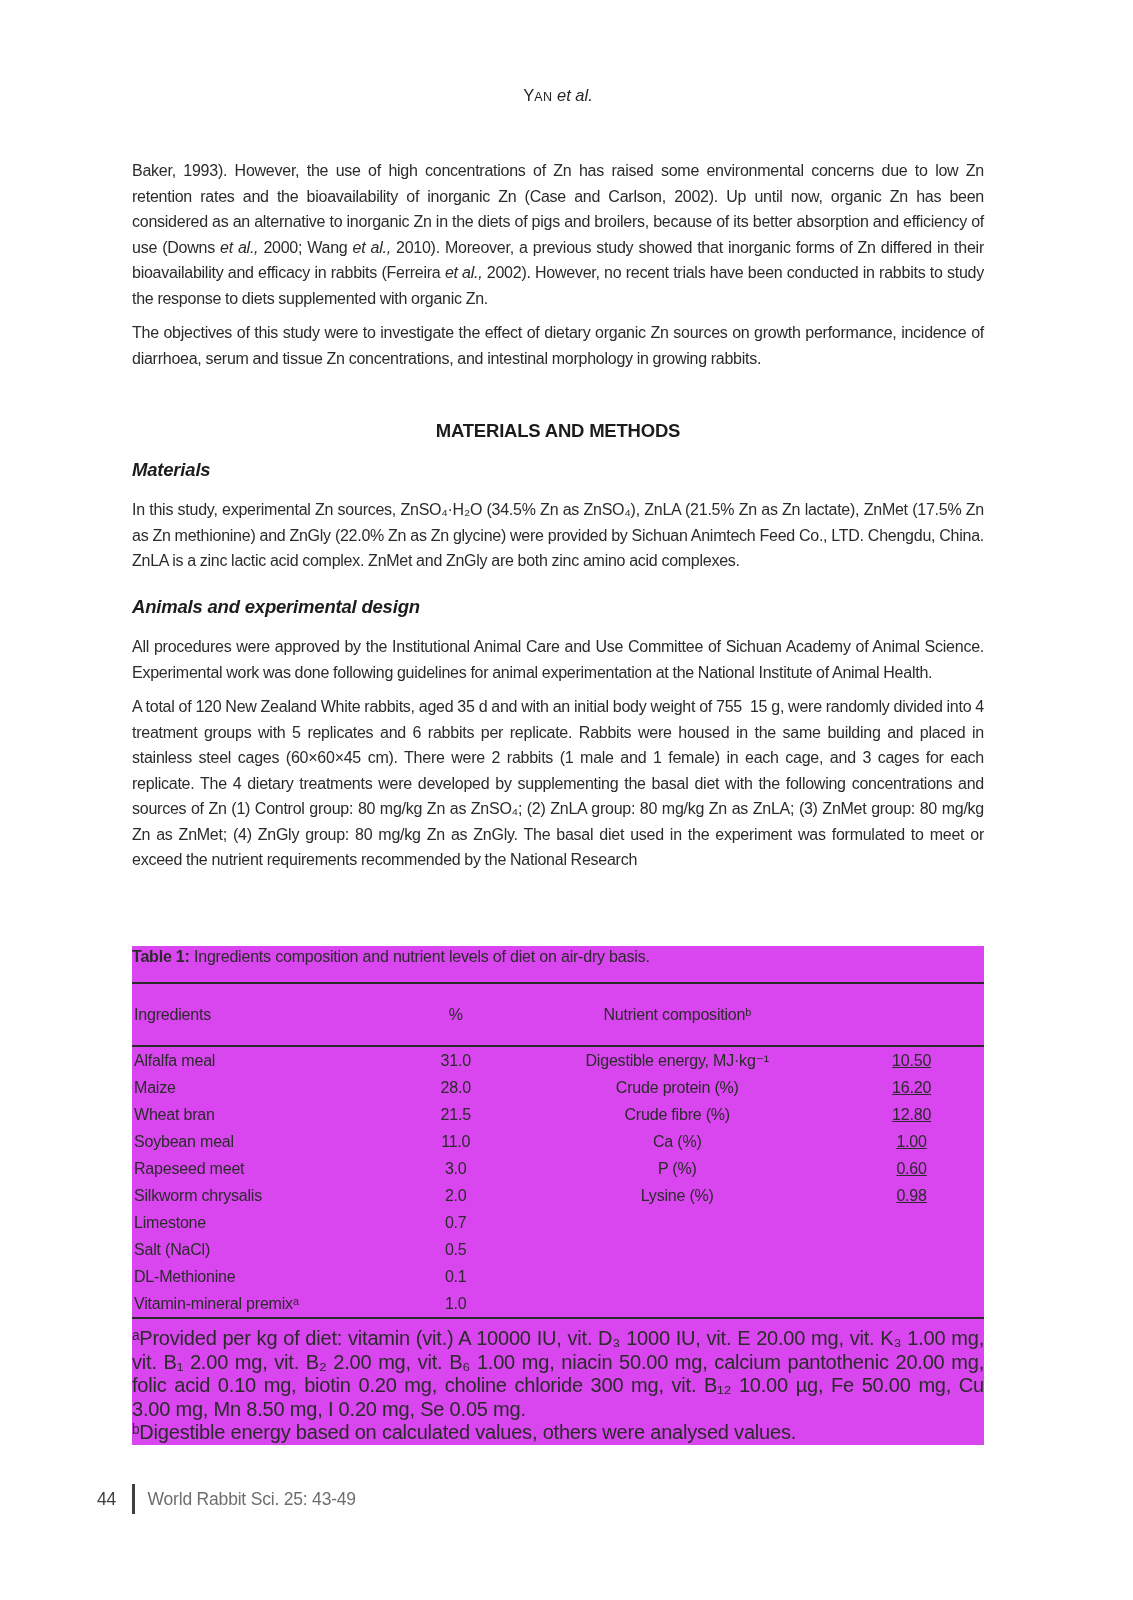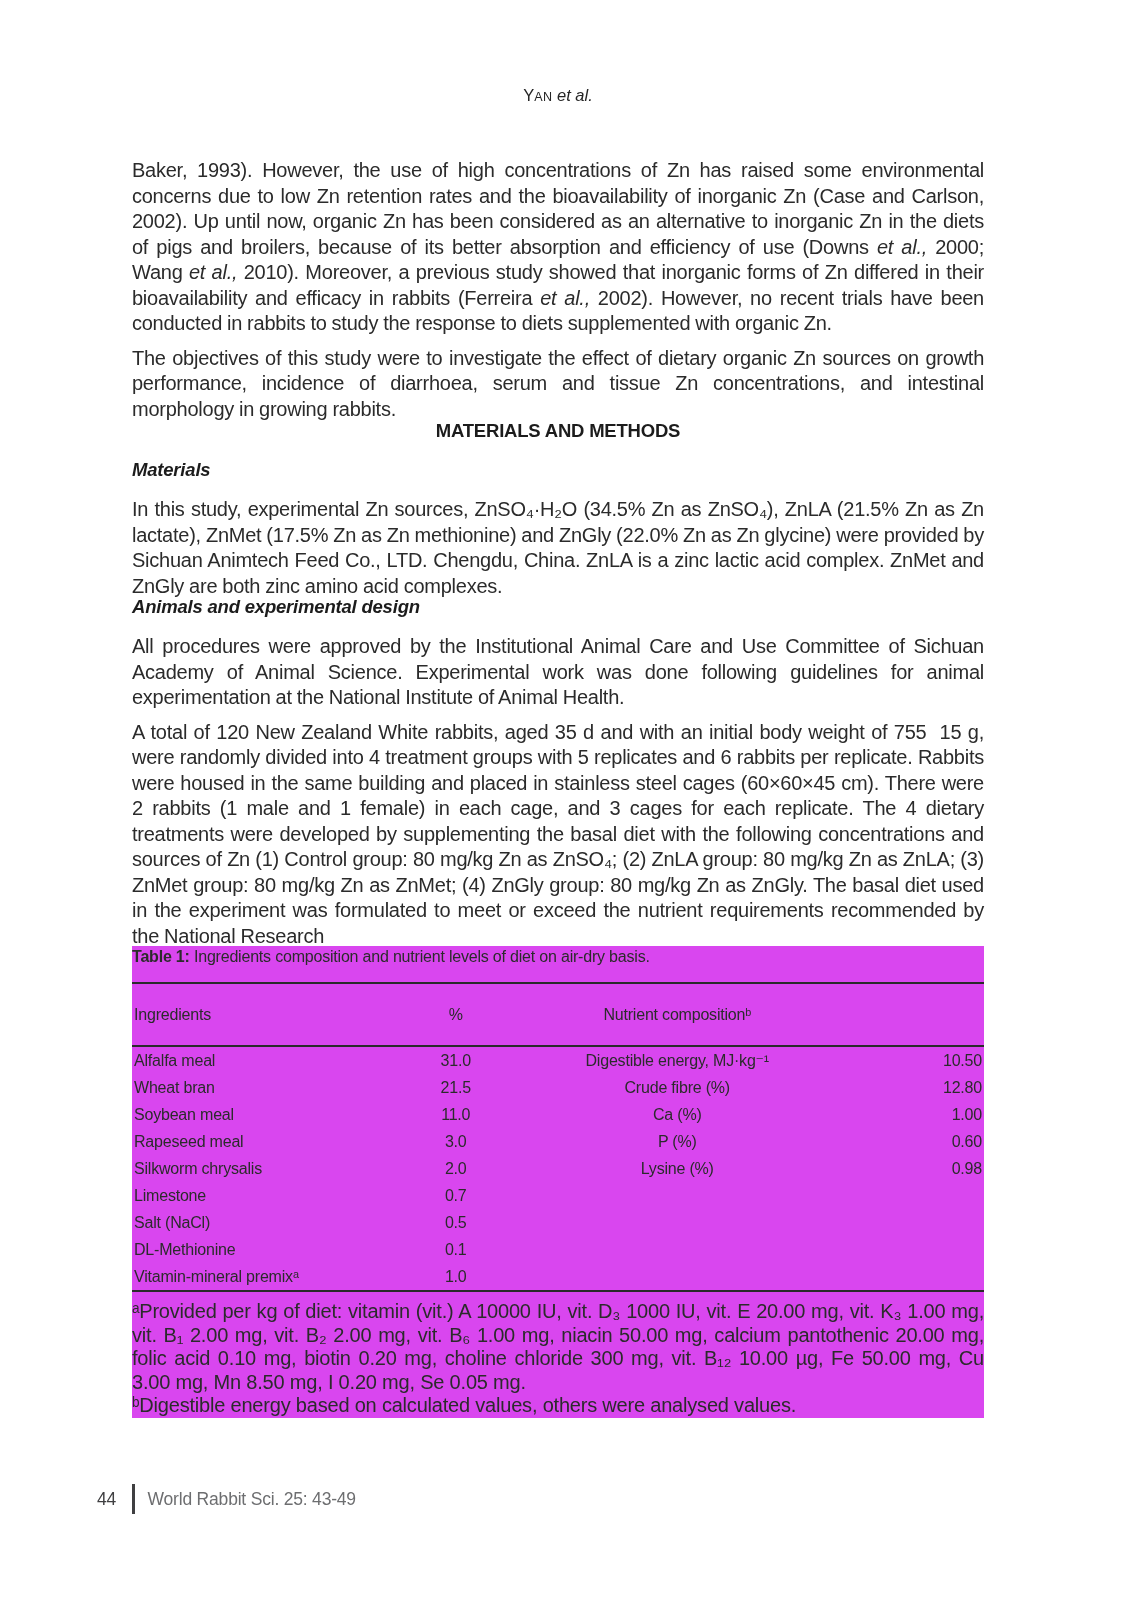--- a/index.html
+++ b/index.html
@@ -12,21 +12,21 @@
     position:relative;width:1133px;height:1600px;background:#ffffff;
     font-family:"Liberation Sans","DejaVu Sans",sans-serif;color:var(--text);
     overflow:hidden;margin:0 auto;
   }
   .block{position:absolute;left:132px;width:852px;}
   .running-header{top:86px;text-align:center;font-size:16.5px;color:#252525;}
   .rt-b{font-weight:700;}
   .rt-i{font-style:italic;}
   .rt-sc{font-size:0.76em;letter-spacing:0.4px;}
   .par{
-    margin:0;font-size:20px;line-height:25.5px;text-align:justify;
+    margin:0;font-size:16px;line-height:25.5px;text-align:justify;
     letter-spacing:-0.25px;word-spacing:-0.3px;color:var(--text);
   }
   .par + .par{margin-top:9px;}
   .h-center{
     top:420px;text-align:center;font-weight:700;font-size:18.5px;
     letter-spacing:-0.2px;color:var(--heading);margin:0;
   }
   .h-sub{
     font-weight:700;font-style:italic;font-size:18.5px;letter-spacing:-0.2px;
     color:var(--heading);margin:0;
@@ -43,21 +43,21 @@
     font-size:16px;letter-spacing:-0.2px;color:var(--text);
   }
   table.data-table th{
     font-weight:400;border-bottom:2px solid var(--rule);
     padding:20px 2px;line-height:21px;
   }
   table.data-table td{padding:3px 2px;line-height:21px;}
   .col-ing{width:31%;text-align:left;}
   .col-pct{width:14%;text-align:center;}
   .col-nut{width:38%;text-align:center;}
-  .col-val{width:17%;text-align:right;}
+  .col-val{width:17%;text-align:center;text-decoration:underline;}
   th.col-ing{text-align:left;}
   .footnotes{margin-top:8px;}
   .footnote{
     margin:0;font-size:20px;line-height:23.5px;text-align:justify;
     letter-spacing:-0.2px;color:var(--text);
   }
   .page-footer{
     position:absolute;left:97px;top:1484px;display:flex;align-items:center;
     font-size:17.5px;letter-spacing:-0.2px;
   }
@@ -106,33 +106,39 @@
         </tr>
       </thead>
       <tbody>
         <tr>
           <td class="col-ing">Alfalfa meal</td>
           <td class="col-pct">31.0</td>
           <td class="col-nut">Digestible energy, MJ·kg⁻¹</td>
           <td class="col-val">10.50</td>
         </tr>
         <tr>
+          <td class="col-ing">Maize</td>
+          <td class="col-pct">28.0</td>
+          <td class="col-nut">Crude protein (%)</td>
+          <td class="col-val">16.20</td>
+        </tr>
+        <tr>
           <td class="col-ing">Wheat bran</td>
           <td class="col-pct">21.5</td>
           <td class="col-nut">Crude fibre (%)</td>
           <td class="col-val">12.80</td>
         </tr>
         <tr>
           <td class="col-ing">Soybean meal</td>
           <td class="col-pct">11.0</td>
           <td class="col-nut">Ca (%)</td>
           <td class="col-val">1.00</td>
         </tr>
         <tr>
-          <td class="col-ing">Rapeseed meal</td>
+          <td class="col-ing">Rapeseed meet</td>
           <td class="col-pct">3.0</td>
           <td class="col-nut">P (%)</td>
           <td class="col-val">0.60</td>
         </tr>
         <tr>
           <td class="col-ing">Silkworm chrysalis</td>
           <td class="col-pct">2.0</td>
           <td class="col-nut">Lysine (%)</td>
           <td class="col-val">0.98</td>
         </tr>

